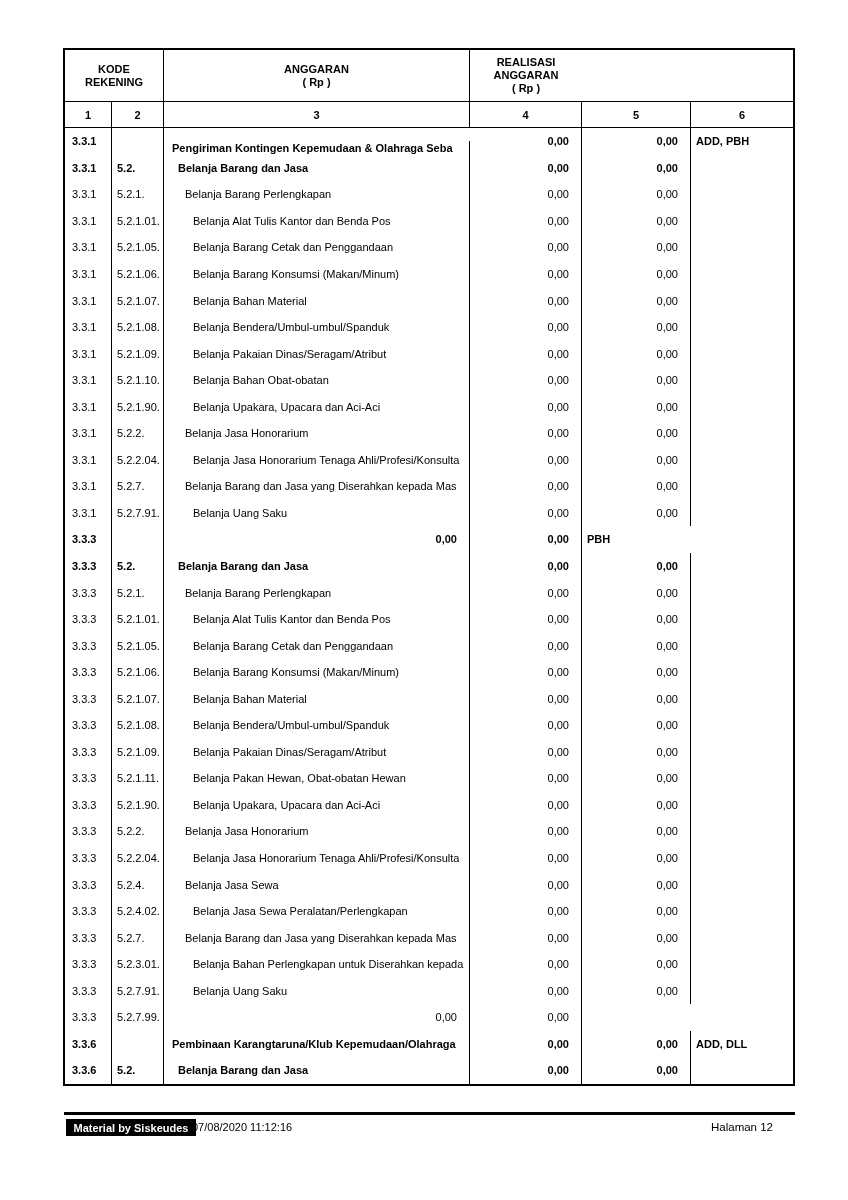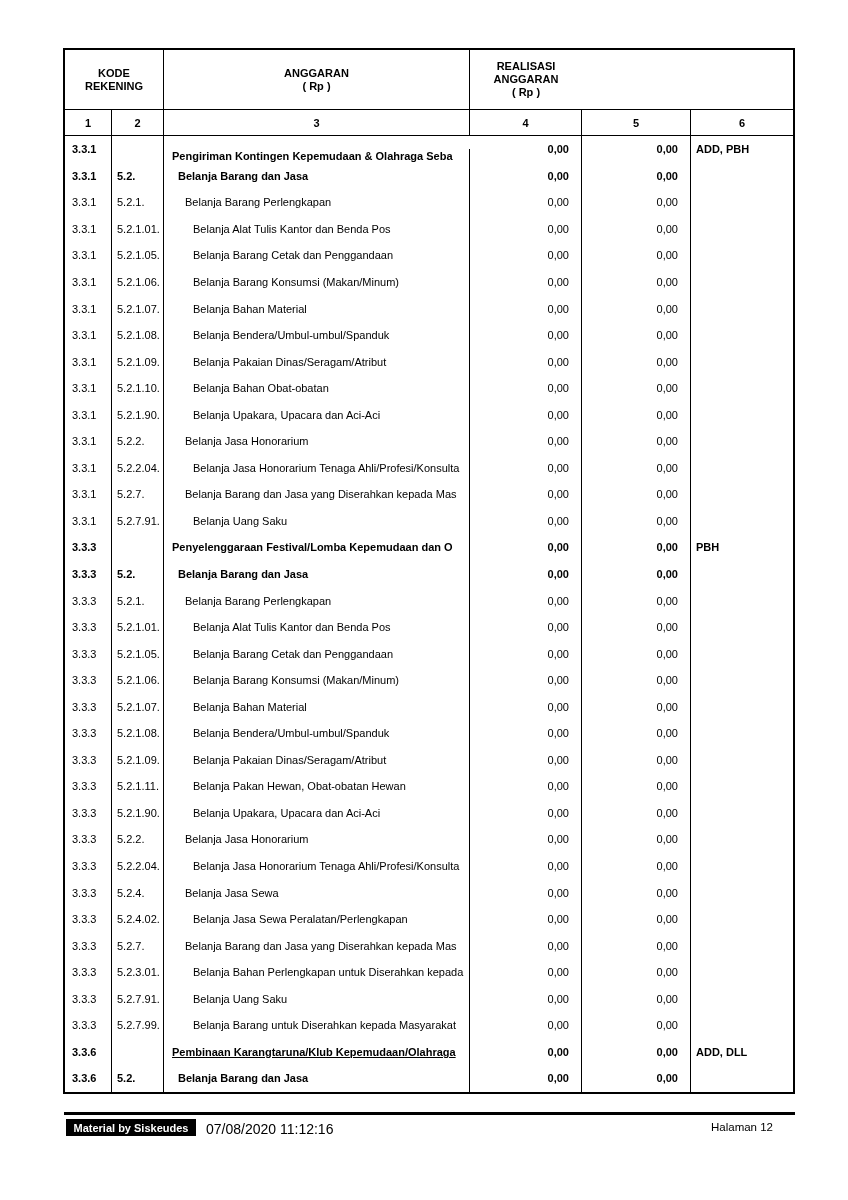--- a/index.html
+++ b/index.html
@@ -10,21 +10,21 @@
     color:#000; overflow:hidden;
   }
   .page { position:absolute; inset:0; background:#fff; }
 
   
   .report-table {
     position:absolute; left:63px; top:48px; width:732px;
     border:2px solid #000; background:#fff;
   }
   .grid-row { display:grid; grid-template-columns:47px 52px 306px 112px 109px 102px; }
-  .hdr-row  { display:grid; grid-template-columns:99px 306px 112px 109px 102px; height:60px; border-bottom:1.5px solid #000; }
+  .hdr-row  { display:grid; grid-template-columns:99px 306px 112px 109px 102px; height:52px; border-bottom:1.5px solid #000; }
   .hdr-cell {
     display:flex; align-items:center; justify-content:center; text-align:center;
     font-weight:700; font-size:11px; line-height:13px; white-space:pre-line;
     border-right:1.5px solid #000; padding:2px 1px;
   }
   .hdr-cell:last-child { border-right:none; }
 
   .num-row { height:26px; border-bottom:1.5px solid #000; }
   .num-cell {
     display:flex; align-items:center; justify-content:center;
@@ -49,21 +49,21 @@
   
   .footer-rule {
     position:absolute; left:64px; top:1112px; width:731px; height:3px; background:#000;
   }
   .printed-badge {
     position:absolute; left:66px; top:1119px; width:130px; height:17px;
     display:flex; align-items:center; justify-content:center;
     font-size:11px; font-weight:700;
   }
   .print-time {
-    position:absolute; left:206px; top:1121px; font-size:14px;
+    position:absolute; left:192px; top:1121px; font-size:11px;
   }
   .page-number {
     position:absolute; right:75px; top:1121px; font-size:11.5px;
   }
 </style>
 </head>
 <body>
 
 <div class="page">
 
@@ -220,21 +220,20 @@
     <div class="c c2">5.2.7.91.</div>
     <div class="c c3" style="padding-left: 29px;">Belanja Uang Saku</div>
     <div class="c c4">0,00</div>
     <div class="c c5">0,00</div>
     <div class="c c6"></div>
   </div>
 
   <div class="grid-row trow bold">
     <div class="c c1">3.3.3</div>
     <div class="c c2"></div>
-    <div class="c c3" style="padding-left: 8px;">Penyelenggaraan Festival/Lomba Kepemudaan dan O</div>
     <div class="c c4">0,00</div>
     <div class="c c5">0,00</div>
     <div class="c c6">PBH</div>
   </div>
 
   <div class="grid-row trow bold">
     <div class="c c1">3.3.3</div>
     <div class="c c2">5.2.</div>
     <div class="c c3" style="padding-left: 14px;">Belanja Barang dan Jasa</div>
     <div class="c c4">0,00</div>
@@ -382,30 +381,29 @@
     <div class="c c2">5.2.7.91.</div>
     <div class="c c3" style="padding-left: 29px;">Belanja Uang Saku</div>
     <div class="c c4">0,00</div>
     <div class="c c5">0,00</div>
     <div class="c c6"></div>
   </div>
 
   <div class="grid-row trow">
     <div class="c c1">3.3.3</div>
     <div class="c c2">5.2.7.99.</div>
-    <div class="c c3" style="padding-left: 29px;">Belanja Barang untuk Diserahkan kepada Masyarakat</div>
     <div class="c c4">0,00</div>
     <div class="c c5">0,00</div>
     <div class="c c6"></div>
   </div>
 
   <div class="grid-row trow bold">
     <div class="c c1">3.3.6</div>
     <div class="c c2"></div>
-    <div class="c c3" style="padding-left: 8px; text-decoration: underline;">Pembinaan Karangtaruna/Klub Kepemudaan/Olahraga</div>
+    <div class="c c3" style="padding-left: 8px;">Pembinaan Karangtaruna/Klub Kepemudaan/Olahraga</div>
     <div class="c c4">0,00</div>
     <div class="c c5">0,00</div>
     <div class="c c6">ADD, DLL</div>
   </div>
 
   <div class="grid-row trow bold">
     <div class="c c1">3.3.6</div>
     <div class="c c2">5.2.</div>
     <div class="c c3" style="padding-left: 14px;">Belanja Barang dan Jasa</div>
     <div class="c c4">0,00</div>

